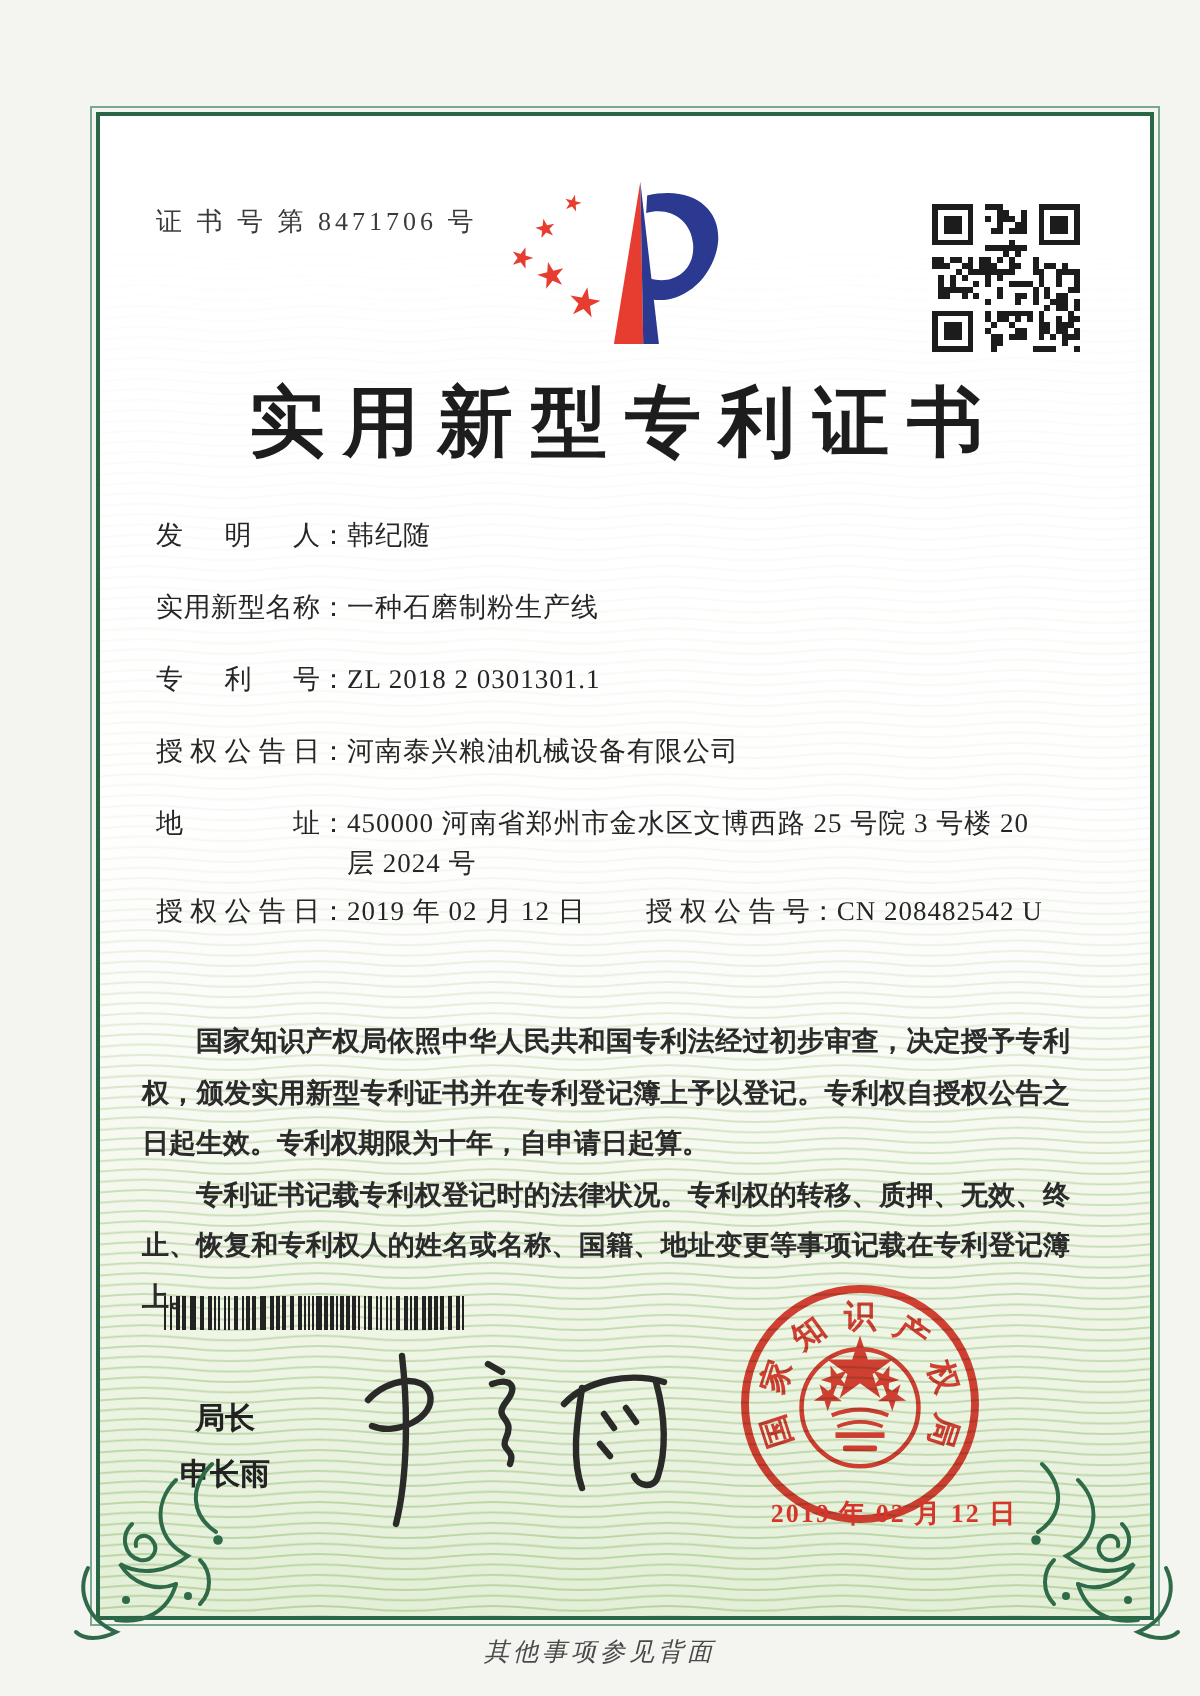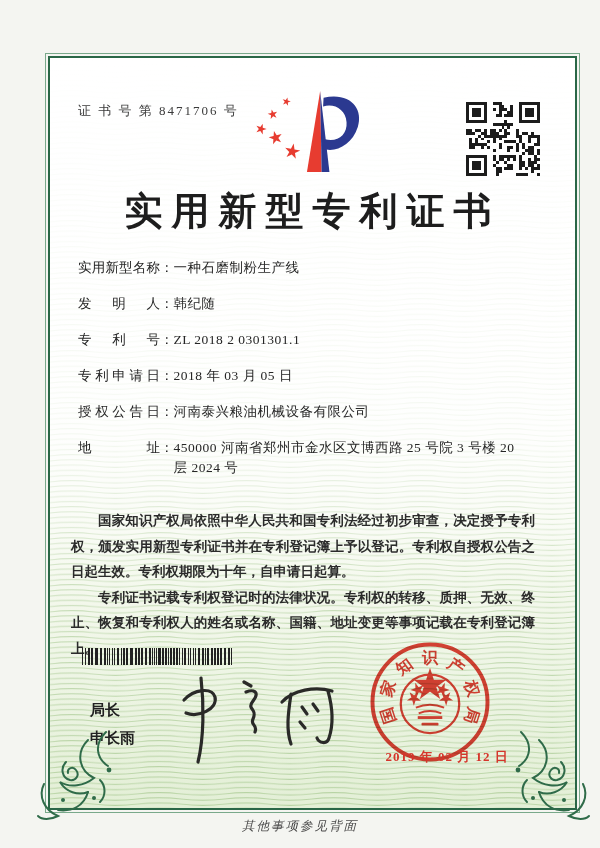--- a/index.html
+++ b/index.html
@@ -21,21 +21,21 @@
   .frow.addr{margin-bottom:4px;white-space:normal;line-height:20px;}
   .flabel{display:inline-block;width:82px;text-align:justify;text-align-last:justify;vertical-align:top;}
   .colon{display:inline-block;vertical-align:top;}
   .fvalue{display:inline-block;vertical-align:top;letter-spacing:0.5px;}
   .frow.addr .fvalue{max-width:352px;white-space:normal;}
   .pair2{margin-left:30px;}
   .body-text{position:absolute;left:21px;top:450px;width:464px;font-size:13.5px;
              line-height:25.5px;color:#2b2b2b;font-weight:bold;}
   .body-text p{margin:0;text-indent:2em;text-align:justify;}
   .barcode{position:absolute;left:32px;top:590px;width:152px;height:17px;}
-  .director{position:absolute;left:40px;top:638px;font-size:15px;font-weight:bold;color:#222;}
+  .director{position:absolute;left:40px;top:638px;font-size:15px;font-weight:bold;color:#222;text-align:center;}
   .director div{line-height:28px;}
   .signature{position:absolute;left:100px;top:608px;width:215px;height:108px;z-index:2;}
   .seal{position:absolute;left:314px;top:578px;width:132px;height:132px;z-index:3;
         mix-blend-mode:multiply;opacity:0.93;}
   .seal-date{position:absolute;left:312px;top:690px;width:170px;text-align:center;z-index:4;
              font-size:13px;color:#d5352b;font-weight:bold;letter-spacing:1px;}
   .page-no{position:absolute;left:0;top:726px;width:100%;text-align:center;font-size:12px;color:#333;}
   .ornament{position:absolute;z-index:2;}
   .orn-bl{left:-14px;bottom:-16px;}
   .orn-br{right:-16px;bottom:-16px;transform:scaleX(-1);}
@@ -274,36 +274,36 @@
             <rect x="20" y="24" width="1" height="1"></rect>
             <rect x="24" y="24" width="1" height="1"></rect>
           </g>
       </svg>
     </div>
 
     <h1 class="title">实用新型专利证书</h1>
 
     <div class="fields">
       <div class="frow">
+        <span class="flabel">发明人</span><span class="colon">：</span><span class="fvalue">韩纪随</span>
+      </div>
+      <div class="frow">
         <span class="flabel">实用新型名称</span><span class="colon">：</span><span class="fvalue">一种石磨制粉生产线</span>
-      </div>
-      <div class="frow">
-        <span class="flabel">发明人</span><span class="colon">：</span><span class="fvalue">韩纪随</span>
       </div>
       <div class="frow">
         <span class="flabel">专利号</span><span class="colon">：</span><span class="fvalue">ZL 2018 2 0301301.1</span>
       </div>
       <div class="frow">
-        <span class="flabel">专利申请日</span><span class="colon">：</span><span class="fvalue">2018 年 03 月 05 日</span>
-      </div>
-      <div class="frow">
         <span class="flabel">授权公告日</span><span class="colon">：</span><span class="fvalue">河南泰兴粮油机械设备有限公司</span>
       </div>
       <div class="frow addr">
         <span class="flabel">地址</span><span class="colon">：</span><span class="fvalue">450000 河南省郑州市金水区文博西路 25 号院 3 号楼 20 层 2024 号</span>
+      </div>
+      <div class="frow">
+        <span class="flabel">授权公告日</span><span class="colon">：</span><span class="fvalue">2019 年 02 月 12 日</span><span class="flabel pair2">授权公告号</span><span class="colon">：</span><span class="fvalue">CN 208482542 U</span>
       </div>
     </div>
 
     <div class="body-text">
       <p>国家知识产权局依照中华人民共和国专利法经过初步审查，决定授予专利权，颁发实用新型专利证书并在专利登记簿上予以登记。专利权自授权公告之日起生效。专利权期限为十年，自申请日起算。</p>
       <p>专利证书记载专利权登记时的法律状况。专利权的转移、质押、无效、终止、恢复和专利权人的姓名或名称、国籍、地址变更等事项记载在专利登记簿上。</p>
     </div>
 
     <div class="barcode">
       <svg viewBox="0 0 152 17" width="152" height="17" preserveAspectRatio="none">

